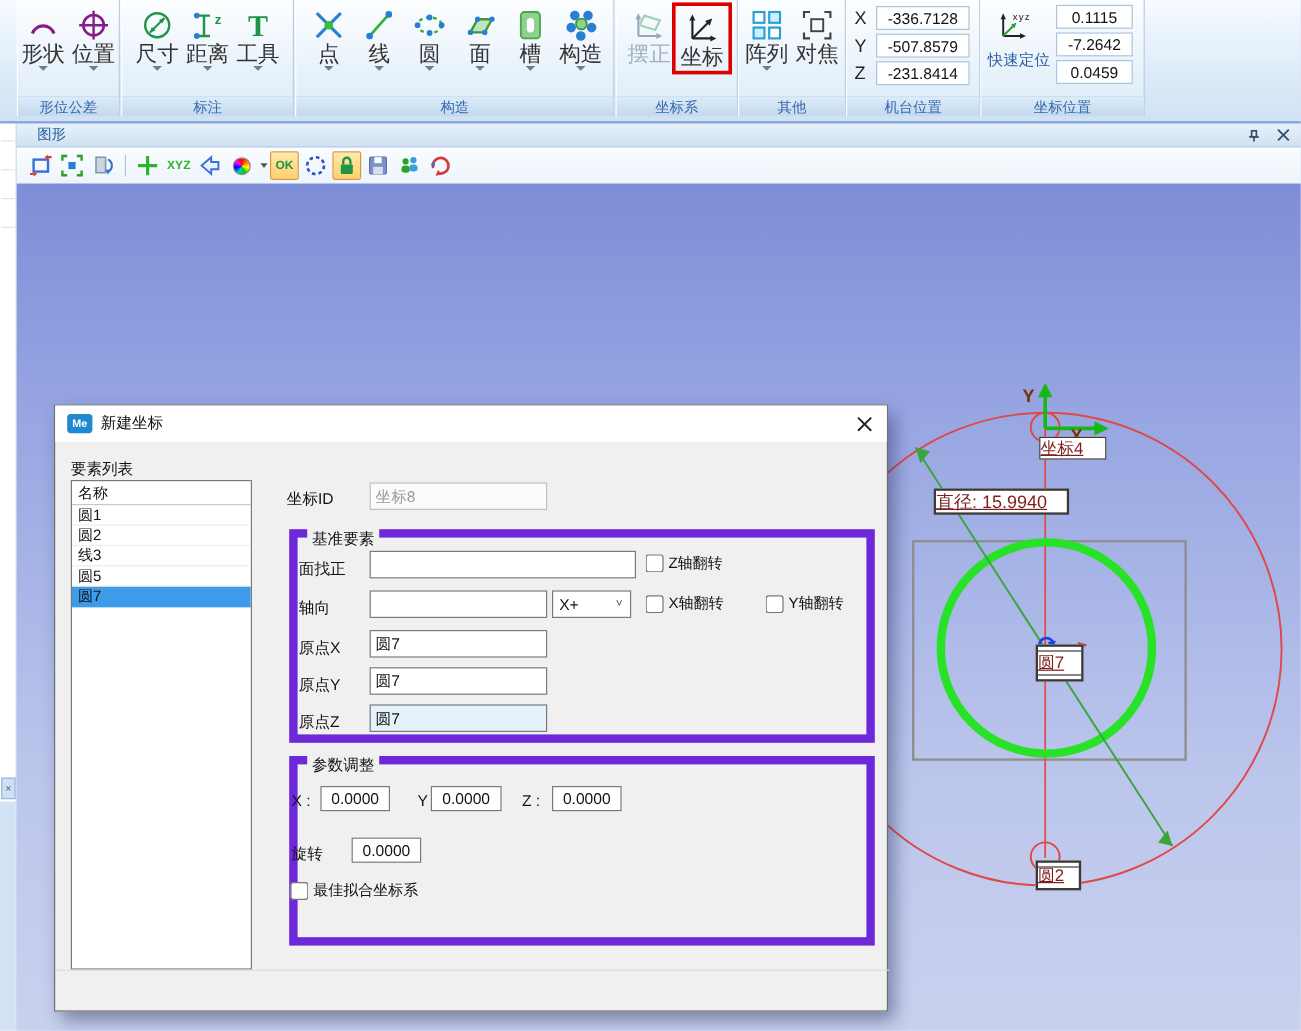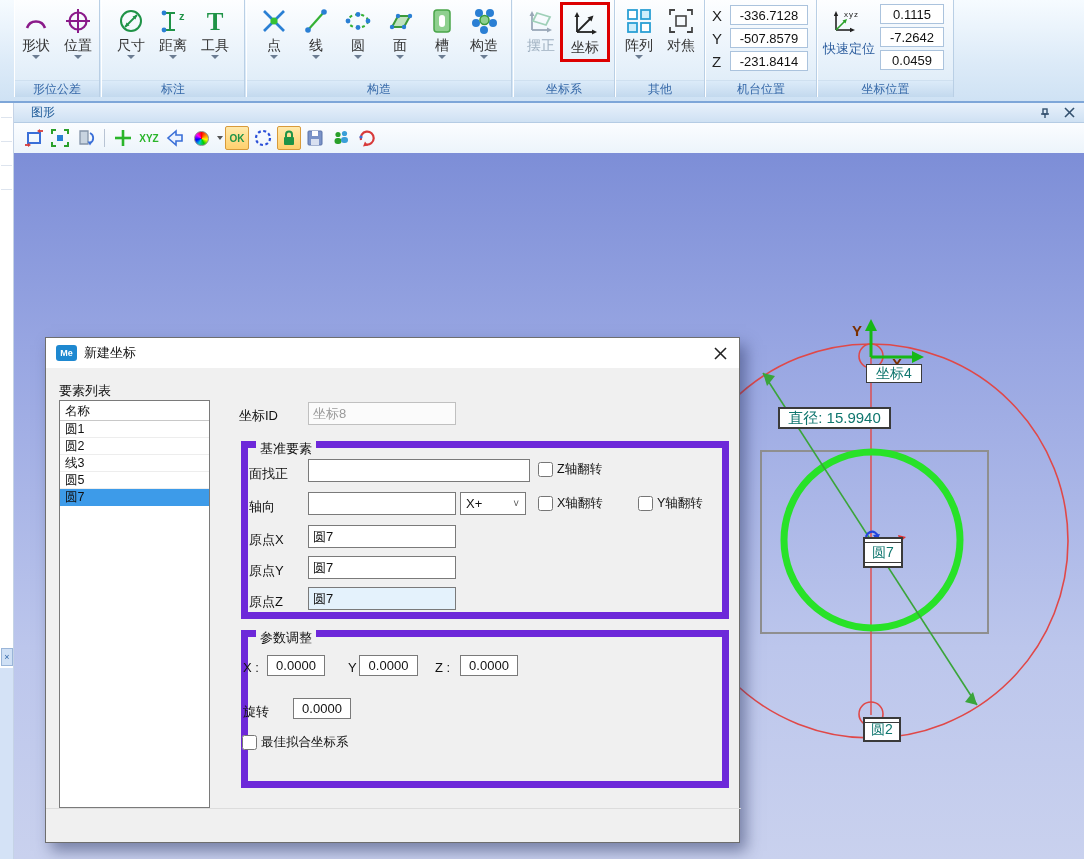--- a/index.html
+++ b/index.html
@@ -13,21 +13,21 @@
     border-bottom:2px solid #7ea6d8; }
   .rgroup { position:absolute; top:0; height:97px;
     background:linear-gradient(#fdfeff,#eaf3fb 55%,#dbeaf7);
     border-right:1px solid #b9cfe5; border-left:1px solid #ffffff;
     display:flex; flex-direction:column; }
   .rbtns { flex:1; display:flex; justify-content:center; align-items:flex-start; padding-top:4px; }
   .rgroup-label { height:17px; line-height:16px; text-align:center; font-size:12px;
     color:#3568a8; background:linear-gradient(#dcebf9,#c3d9ee); border-top:1px solid #cfe0f0; }
   .rbtn { width:42px; display:flex; flex-direction:column; align-items:center; cursor:pointer; }
   .ricon { height:34px; display:flex; align-items:center; justify-content:center; }
-  .rlabel { font-size:14px; color:#333; line-height:15px; white-space:nowrap; }
+  .rlabel { font-size:18px; color:#333; line-height:15px; white-space:nowrap; }
   .rlabel.dis { color:#9fb0c0; }
   .caret { width:0; height:0; margin-top:2px; border-left:4px solid transparent;
     border-right:4px solid transparent; border-top:4px solid #6b7c92; }
   .caret.none { border:none; height:4px; }
   .red-highlight { border:3px solid #dd0000; margin:-2px; padding:1px 1px 4px 1px; }
   
   .mp-rows { flex:1; display:flex; flex-direction:column; gap:3px; padding:5px 6px 0 6px; }
   .mp-row { display:flex; align-items:center; gap:6px; }
   .mp-axis { width:12px; font-size:15px; color:#222; }
   .mp-val { width:78px; height:20px; background:#fff; border:1px solid #abc3dd;
@@ -67,22 +67,22 @@
   .cwheel { width:15px; height:15px; border-radius:50%;
     background:conic-gradient(#f00,#ff8000,#ff0,#0c0,#0cc,#00f,#f0f,#f00); border:1px solid #888; }
   .tcaret { width:0; height:0; border-left:3.5px solid transparent; border-right:3.5px solid transparent;
     border-top:4px solid #555; margin-left:2px; }
   .ttext { font-weight:bold; font-size:10px; }
 
   
   #canvas { position:absolute; left:14px; top:153px; width:1070px; height:706px;
     background:linear-gradient(180deg,#7d8ed7 0%,#98a6e2 28%,#bcc6ec 70%,#c9d1ee 100%); }
   #canvas svg.draw { position:absolute; left:0; top:0; }
-  .glabel { position:absolute; background:#fff; border:2px solid #3a3a3a; color:#0f766e;
-    display:flex; align-items:center; justify-content:center; 
+  .glabel { position:absolute; background:#fff; border:2px solid #3a3a3a; color:#7f1d1d;
+    display:flex; align-items:center; text-decoration:underline;
     font-size:14px; z-index:4; }
   .glabel .handle-top { position:absolute; left:0; right:0; top:3px; height:1px; background:#3a3a3a; }
   .glabel .handle-bot { position:absolute; left:0; right:0; bottom:3px; height:1px; background:#3a3a3a; }
   #lbl-coord4 { left:852px; top:211px; width:56px; height:19px; border-width:1px; z-index:6; }
   #lbl-diameter { left:764px; top:254px; width:113px; height:22px; font-size:15px; }
   #lbl-circle7 { left:849px; top:384px; width:40px; height:31px; }
   #lbl-circle2 { left:849px; top:564px; width:38px; height:25px; }
   .axis-letter { position:absolute; font-weight:bold; color:#7b3000; font-size:15px; z-index:5; }
   #axisY { left:838px; top:169px; }
   #axisX { left:878px; top:202px; }

